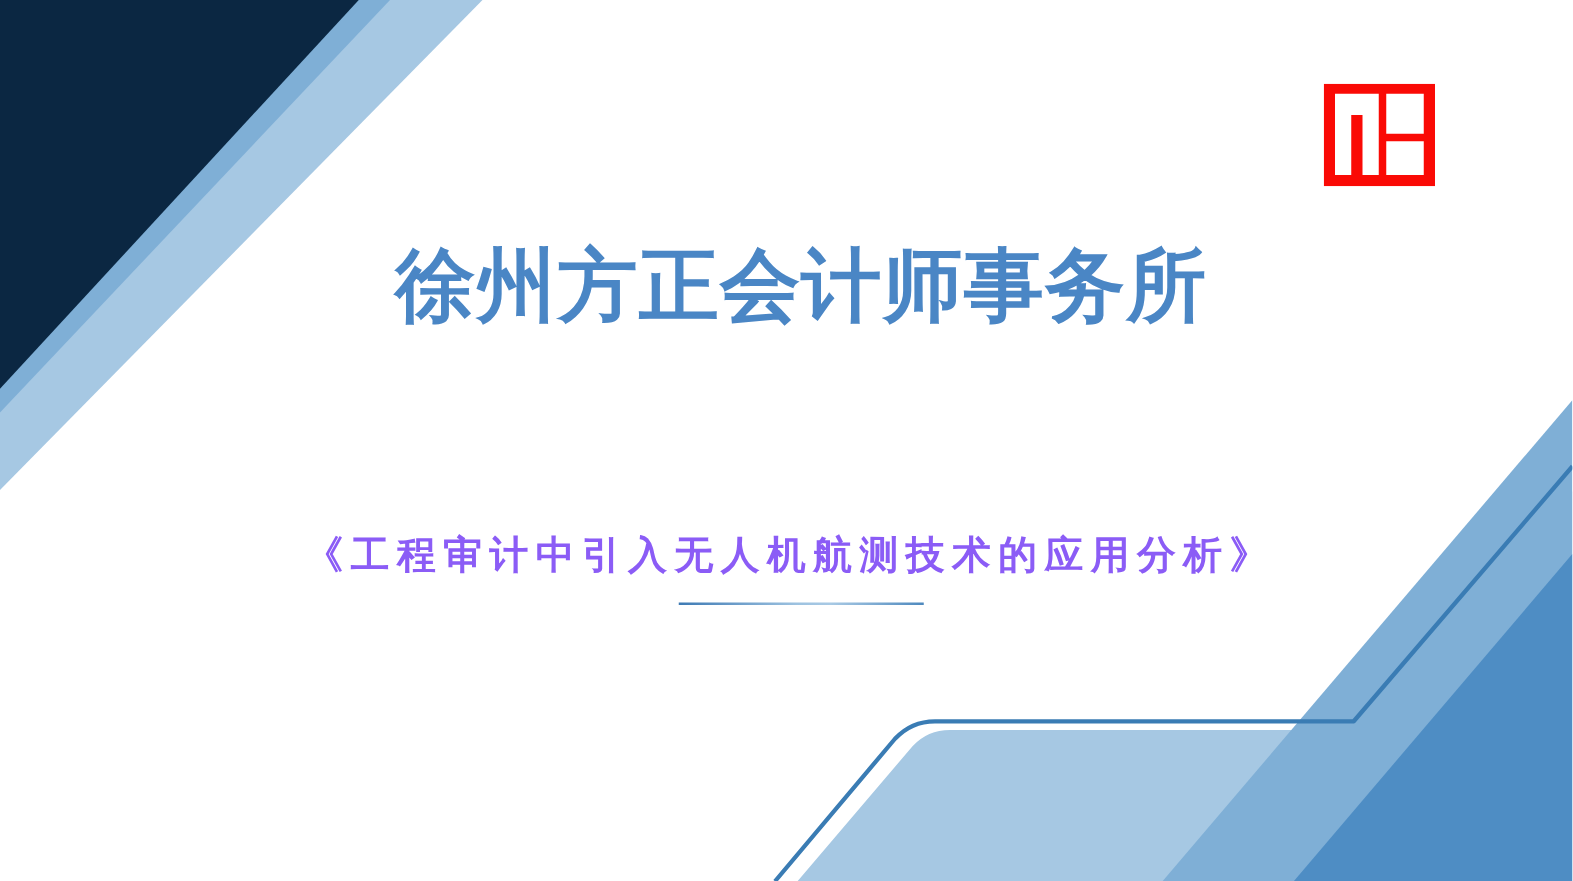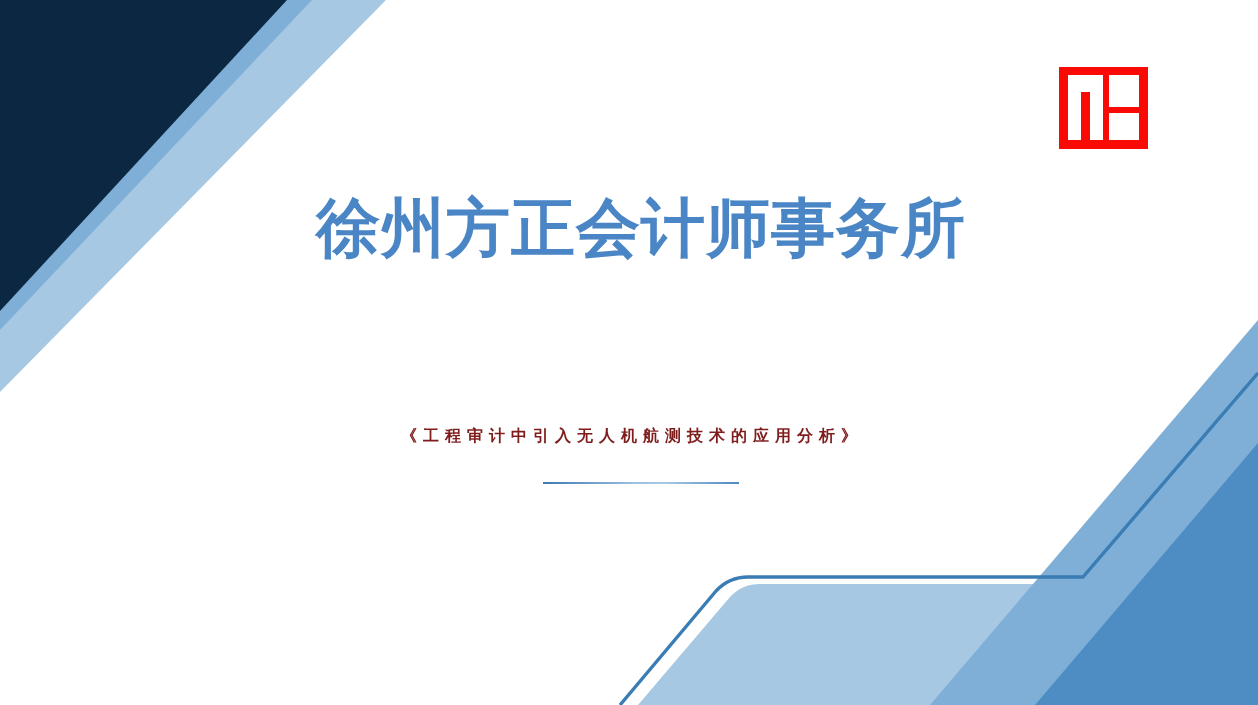--- a/index.html
+++ b/index.html
@@ -58,22 +58,22 @@
     margin-left: 12px;
   }
   #title-line-1 { top: 196px; }
   #title-line-2 { top: 300px; }
 
   #subtitle {
     position: absolute;
     top: 428px;
     width: 1258px;
     text-align: center;
-    color: #7f1d1d;
-    font-size: 16px;
+    color: #8b5cf6;
+    font-size: 31px;
     font-weight: bold;
     letter-spacing: 6px;
     line-height: 1;
     white-space: nowrap;
     text-indent: 6px;
   }
 
   #divider {
     position: absolute;
     left: 543px;

